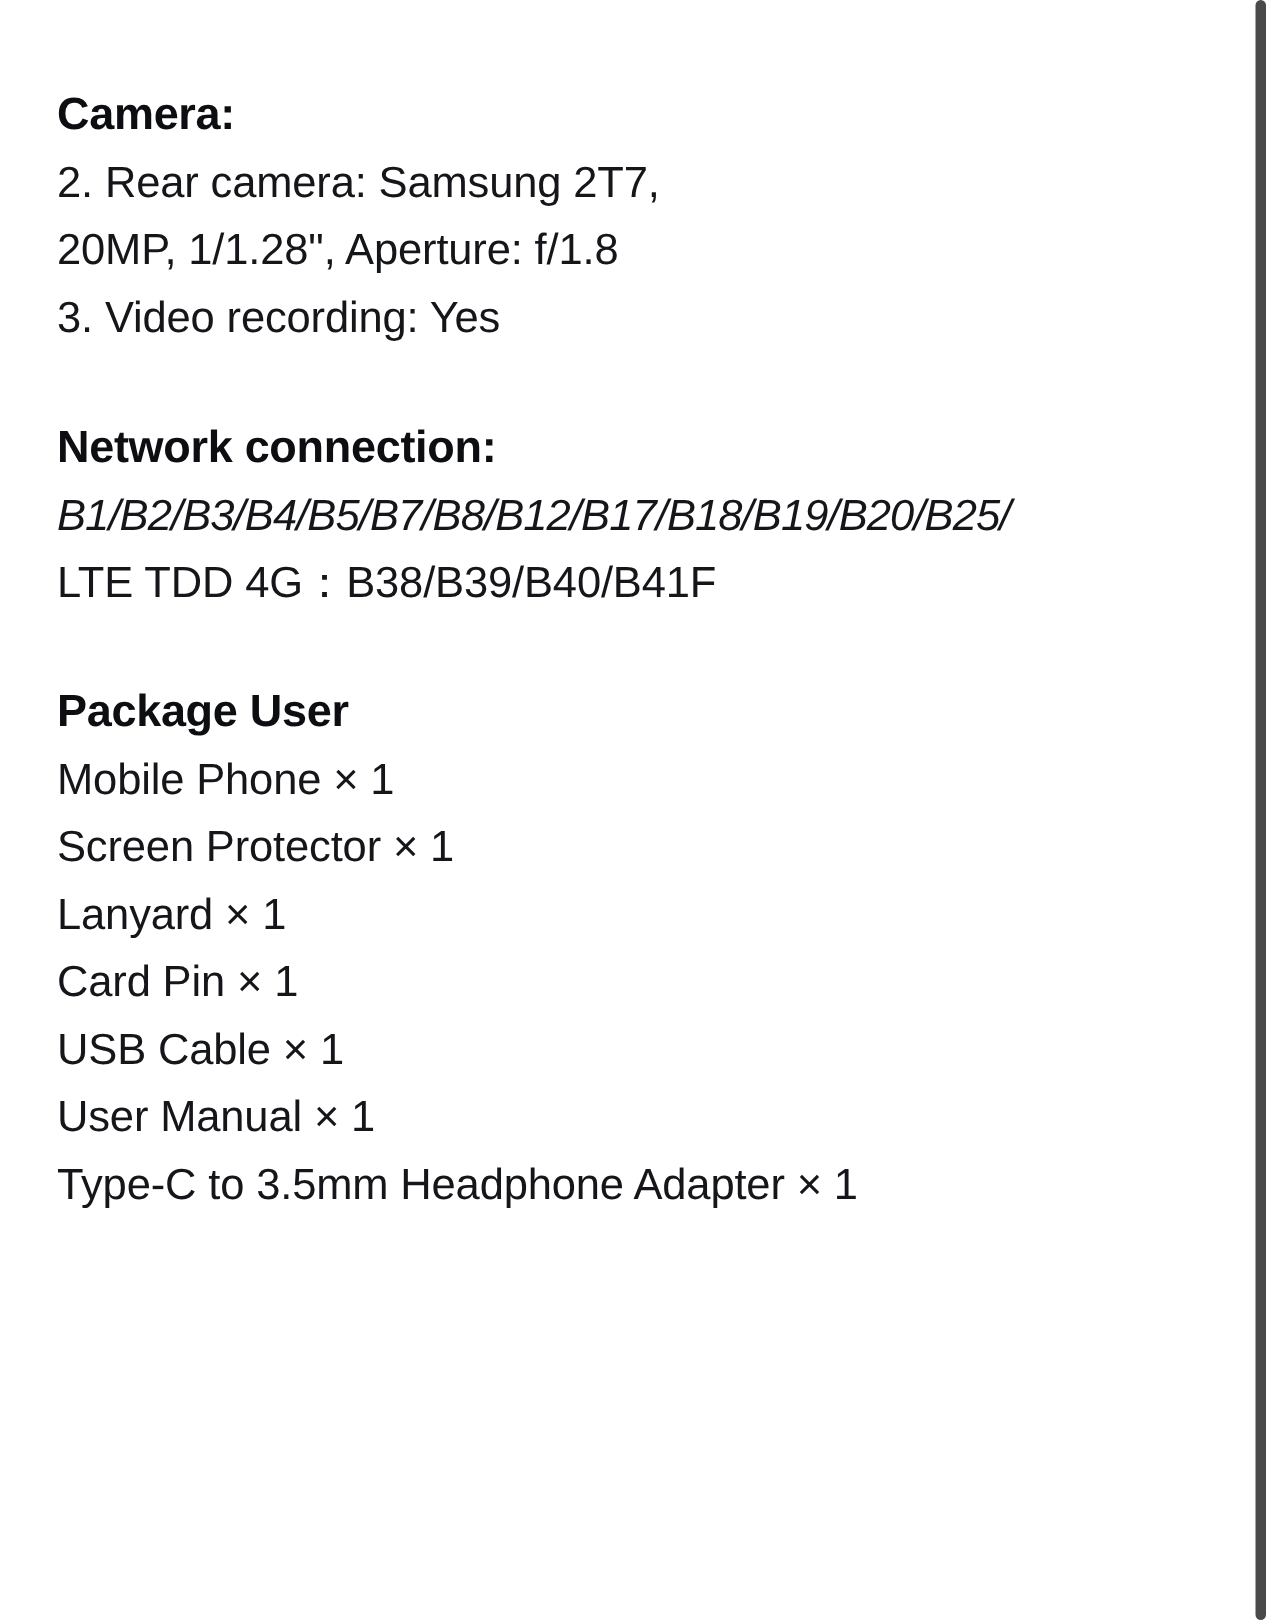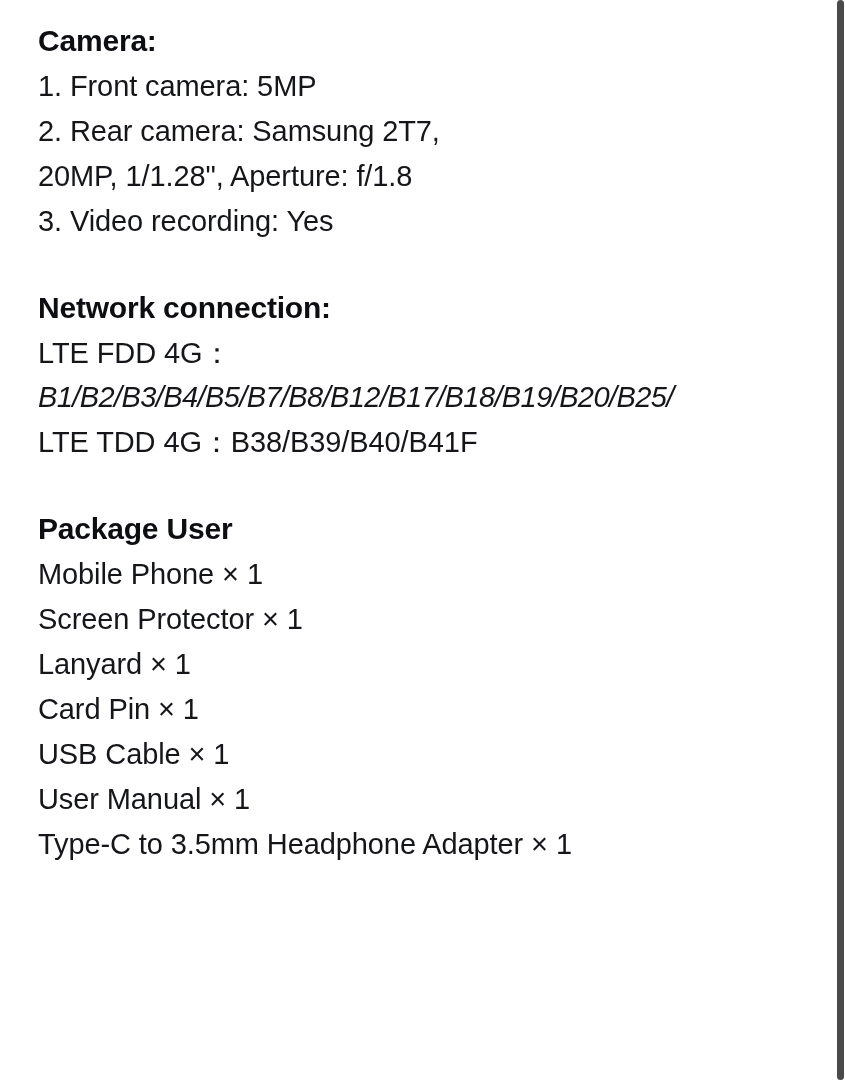--- a/index.html
+++ b/index.html
@@ -44,20 +44,21 @@
   }
   .section + .section {
     margin-top: 41px;
   }
   .heading {
     font-size: 30px;
     font-weight: bold;
     line-height: 1.53;
     letter-spacing: -0.2px;
     color: #0d0e12;
+    margin-top: 36px;
   }
   .line {
     font-size: 29px;
     font-weight: 400;
     line-height: 1.55;
     letter-spacing: -0.1px;
     color: #15161a;
     white-space: pre-wrap;
   }
   .line.tight {
@@ -65,29 +66,27 @@
     font-style: italic;
   }
 </style>
 </head>
 <body>
 
 <div class="page">
 
   <div class="section">
     <div class="heading">Camera:</div>
-    <div class="line">1. Front camera: 5MP</div>
     <div class="line">2. Rear camera: Samsung 2T7,</div>
     <div class="line">20MP, 1/1.28", Aperture: f/1.8</div>
     <div class="line">3. Video recording: Yes</div>
   </div>
 
   <div class="section">
     <div class="heading">Network connection:</div>
-    <div class="line">LTE FDD 4G：</div>
     <div class="line tight">B1/B2/B3/B4/B5/B7/B8/B12/B17/B18/B19/B20/B25/</div>
     <div class="line">LTE TDD 4G：B38/B39/B40/B41F</div>
   </div>
 
   <div class="section">
     <div class="heading">Package User</div>
     <div class="line">Mobile Phone × 1</div>
     <div class="line">Screen Protector × 1</div>
     <div class="line">Lanyard × 1</div>
     <div class="line">Card Pin × 1</div>

